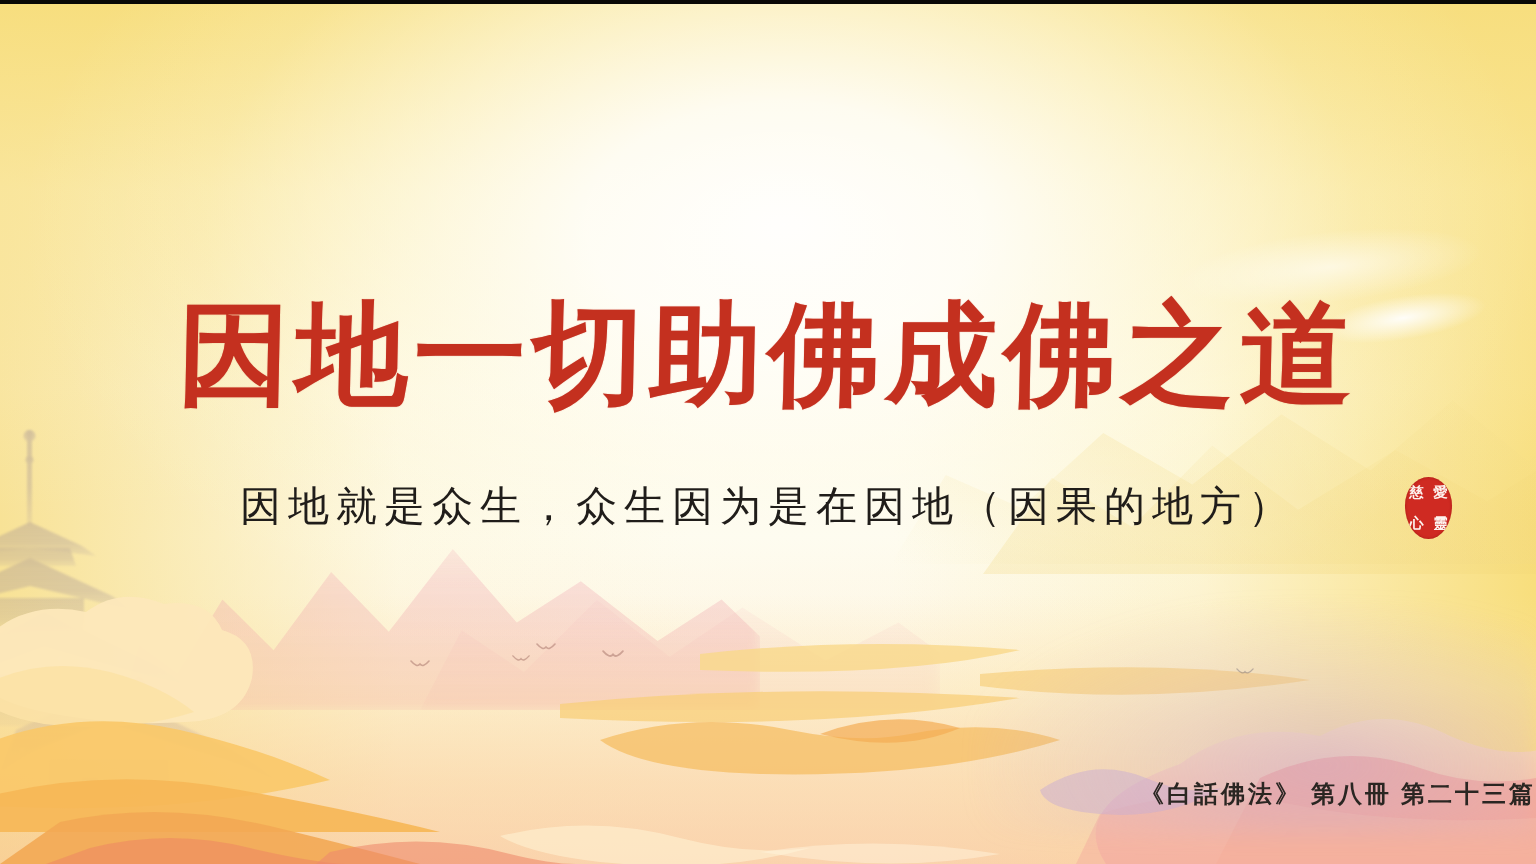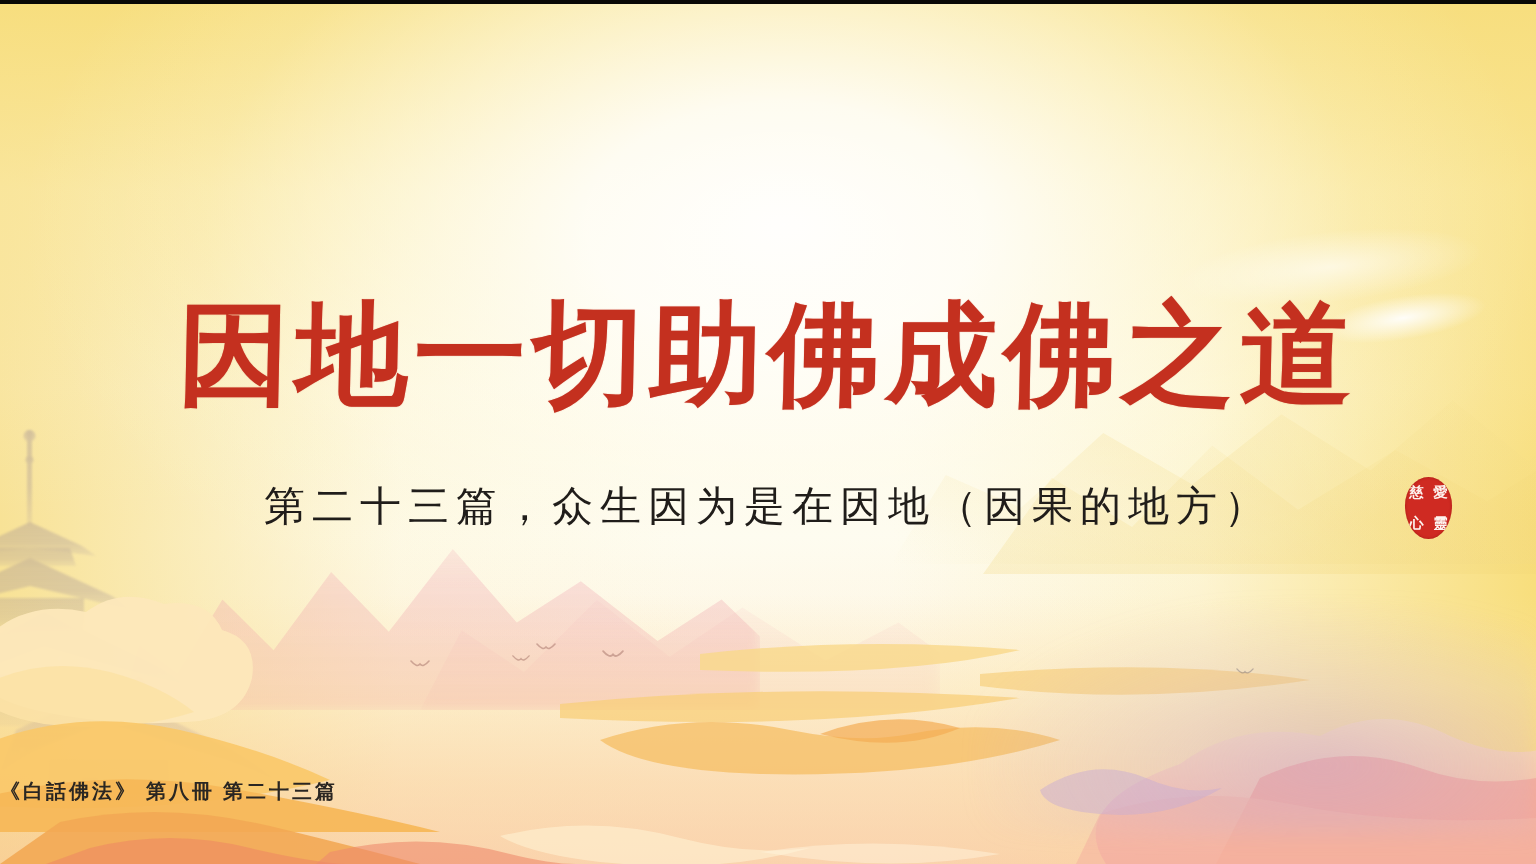--- a/index.html
+++ b/index.html
@@ -167,25 +167,25 @@
     color: #201d1a;
     font-size: 41px;
     line-height: 76px;
     letter-spacing: 7px;
   }
   .subtitle .line { display: block; white-space: nowrap; }
 
   .footer {
     position: absolute;
     left: 0; right: 0; top: 778px;
-    text-align: left;
+    text-align: right;
     font-family: "Liberation Serif", "DejaVu Serif", serif;
     color: #2a2622;
     font-weight: 700;
-    font-size: 20px;
+    font-size: 24px;
     letter-spacing: 3px;
     white-space: nowrap;
   }
 
   
   .seal {
     position: absolute;
     left: 1405px; top: 477px;
     width: 47px; height: 62px;
     background: #cf2a22;
@@ -349,21 +349,21 @@
       </svg>
   </div>
 
   <div class="top-edge"></div>
 
   <div class="content">
 
     <div class="title">因地一切助佛成佛之道</div>
 
     <div class="subtitle">
-      <span class="line">第二十三篇，众生因为是在因地（因果的地方）</span>
+      <span class="line">因地就是众生，众生因为是在因地（因果的地方）</span>
     </div>
 
     <div class="seal">
       <span>慈</span>
       <span>愛</span>
       <span>心</span>
       <span>靈</span>
     </div>
 
     <div class="footer">《白話佛法》 第八冊 第二十三篇</div>

